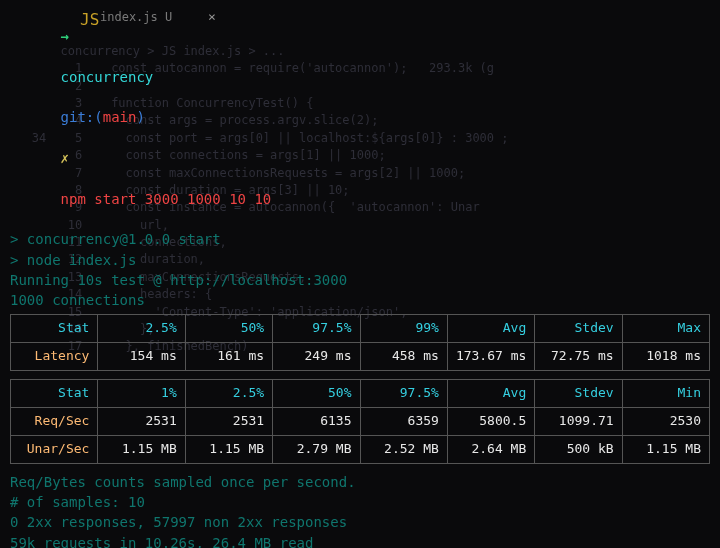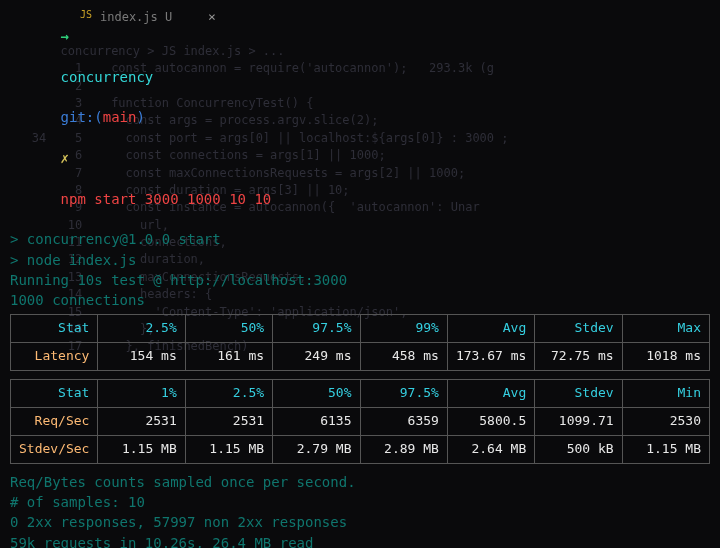--- a/index.html
+++ b/index.html
@@ -14,21 +14,21 @@
   .cmd{color:#ef4444}
   .white{color:#0f766e}
   table{border-collapse:collapse;width:100%;table-layout:fixed;margin:2px 0 8px 0}
   th,td{border:1px solid #555;padding:4px 8px;text-align:right;white-space:nowrap;overflow:hidden;font-size:13px}
   th{font-weight:normal;color:#35cfe0}
   td{color:#e8e8e8}
   td.rowhead{color:#fdba74;font-weight:normal}
   .block{margin-top:4px}
   .line{white-space:pre}
   .tab-x{position:absolute;top:8px;left:208px;color:#9a9a9a;font-size:13px;z-index:1}
-  .tab-icon{position:absolute;top:8px;left:80px;color:#c9a227;font-size:10px;z-index:1}
+  .tab-icon{position:absolute;top:8px;left:80px;color:#c9a227;font-size:16px;z-index:1}
   .tab-name{position:absolute;top:9px;left:100px;color:#7a7a7a;font-size:12px;z-index:1}
 </style>
 </head>
 <body>
 
 <div class="term">
 
   <div class="ghost">
 
        concurrency &gt; JS index.js &gt; ...
@@ -120,25 +120,25 @@
             <td class="rowhead">Req/Sec</td>
             <td>2531</td>
             <td>2531</td>
             <td>6135</td>
             <td>6359</td>
             <td>5800.5</td>
             <td>1099.71</td>
             <td>2530</td>
           </tr>
           <tr>
-            <td class="rowhead">Stdev/Sec</td>
+            <td class="rowhead">Unar/Sec</td>
             <td>1.15 MB</td>
             <td>1.15 MB</td>
             <td>2.79 MB</td>
-            <td>2.89 MB</td>
+            <td>2.52 MB</td>
             <td>2.64 MB</td>
             <td>500 kB</td>
             <td>1.15 MB</td>
           </tr>
         </tbody>
       </table>
     </div>
 
     <div class="line white">Req/Bytes counts sampled once per second.</div>
     <div class="line white"># of samples: 10</div>

